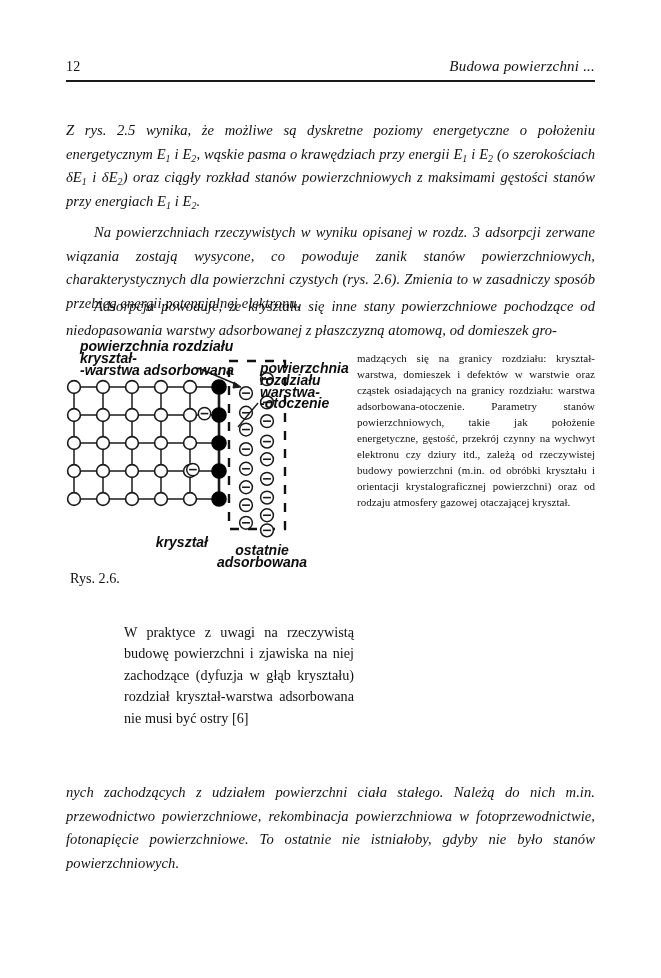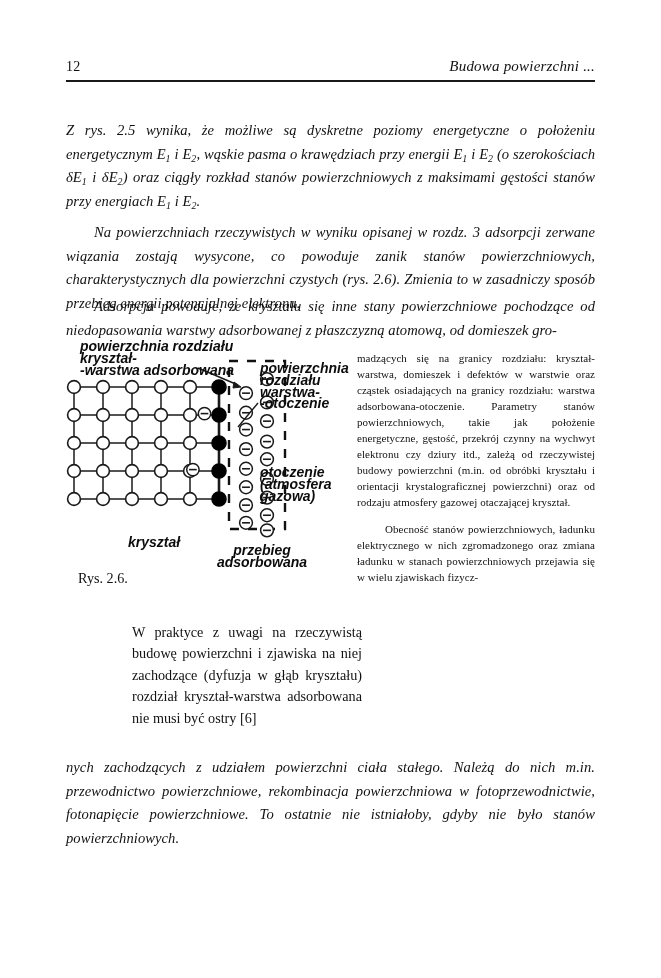--- a/index.html
+++ b/index.html
@@ -61,42 +61,42 @@
     font-size: 14.6px;
     line-height: 23.5px;
     text-align: justify;
     text-justify: inter-word;
     letter-spacing: .05px;
     font-style: italic;
   }
   .p-top   { top: 119px; }
   .p-mid   { top: 213px; margin-top: 8px; }
   .p-third { top: 295px; }
-  .p-bottom{ top: 756px; }
+  .p-bottom{ top: 781px; }
 
   .indent { text-indent: 28px; }
   sub { font-size: 0.68em; line-height: 0; vertical-align: -.28em; }
 
   
   .figure-wrap {
     position: absolute;
     left: 66px;
     top: 341px;
     width: 284px;
     height: 410px;
   }
   .figure-art {
     position: relative;
     width: 284px;
     height: 222px;
   }
 
   .fig-caption {
     position: absolute;
-    left: 12px;
+    left: 4px;
     top: 227px;
     width: 284px;
     font-size: 14.2px;
     line-height: 21.5px;
   }
   .fig-caption .cap-first {
     text-align: left;
   }
   .fig-caption .cap-body {
     margin-left: 54px;
@@ -111,21 +111,21 @@
     font-weight: bold;
     font-style: italic;
     font-size: 14px;
     line-height: 11.8px;
     color: #0d0d0d;
     white-space: pre-line;
   }
   .lbl-topleft  { left: 14px;  top: 0px;   width: 160px; }
   .lbl-right1   { left: 194px; top: 22px;  width: 86px;  }
   .lbl-right2   { left: 194px; top: 126px; width: 82px;  }
-  .lbl-krysztal { left: 62px;  top: 196px; width: 80px; text-align: left;}
+  .lbl-krysztal { left: 62px;  top: 196px; width: 80px; text-align: right;}
   .lbl-warstwa  { left: 148px; top: 204px; width: 96px; text-align: center;}
 
   
   .rightcol {
     position: absolute;
     left: 357px;
     top: 350px;
     width: 238px;
     font-size: 11px;
     line-height: 16px;
@@ -290,39 +290,35 @@
           </g>
       </svg>
 
       <div class="fig-label lbl-topleft">powierzchnia rozdziału
 kryształ-
 -warstwa adsorbowana</div>
       <div class="fig-label lbl-right1">powierzchnia
 rozdziału
 warstwa-
 -otoczenie</div>
-      <div class="fig-label lbl-right2">otoczenie
-(atmosfera
-gazowa)</div>
       <div class="fig-label lbl-krysztal">kryształ</div>
-      <div class="fig-label lbl-warstwa">przebieg
+      <div class="fig-label lbl-warstwa">ostatnie
 adsorbowana</div>
     </div>
 
     <div class="fig-caption">
       <p class="cap-first">
         <span>Rys. 2.6.</span>
         <span style="display:inline-block;width:10px"></span>
       </p>
       <p class="cap-body">W praktyce z uwagi na rzeczywistą budowę powierzchni i zjawiska na niej zachodzące (dyfuzja w głąb kryształu) rozdział kryształ-warstwa adsorbowana nie musi być ostry [6]</p>
     </div>
   </div>
 
   <div class="rightcol">
     <p>madzących się na granicy rozdziału: kryształ-warstwa, domieszek i defektów w warstwie oraz cząstek osiadających na granicy rozdziału: warstwa adsorbowana-otoczenie. Parametry stanów powierzchniowych, takie jak położenie energetyczne, gęstość, przekrój czynny na wychwyt elektronu czy dziury itd., zależą od rzeczywistej budowy powierzchni (m.in. od obróbki kryształu i orientacji krystalograficznej powierzchni) oraz od rodzaju atmosfery gazowej otaczającej kryształ.</p>
-    <p>Obecność stanów powierzchniowych, ładunku elektrycznego w nich zgromadzonego oraz zmiana ładunku w stanach powierzchniowych przejawia się w wielu zjawiskach fizycz-</p>
   </div>
 
   <div class="bodycol p-bottom">
     <p>nych zachodzących z udziałem powierzchni ciała stałego. Należą do nich m.in. przewodnictwo powierzchniowe, rekombinacja powierzchniowa w fotoprzewodnictwie, fotonapięcie powierzchniowe. To ostatnie nie istniałoby, gdyby nie było stanów powierzchniowych.</p>
   </div>
 
 </div>
 
 </body></html>

